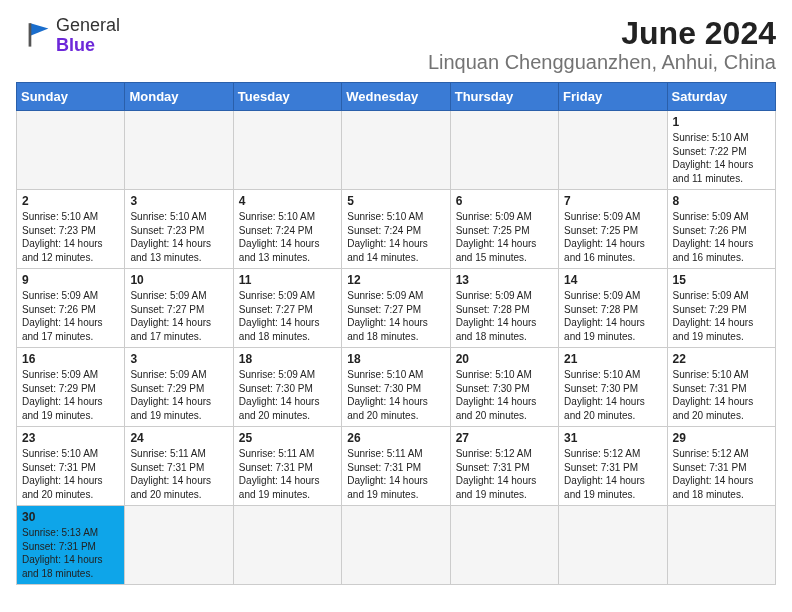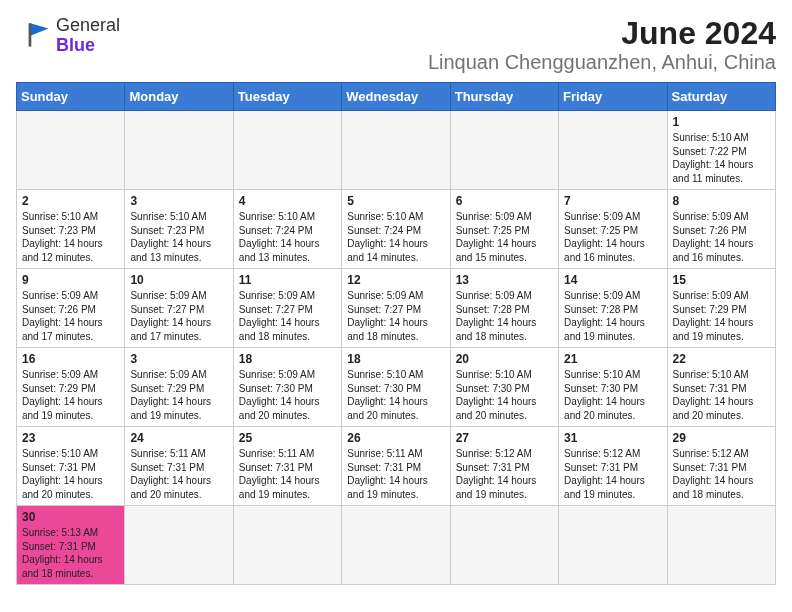--- a/index.html
+++ b/index.html
@@ -69,21 +69,21 @@
       width: calc(100% / 7);
       min-height: 80px;
       font-size: 10.5px;
       color: #222;
       background: #fff;
     }
     .calendar td.empty {
       background: #f5f5f5;
     }
     .calendar td.last-row {
-      background: #ec4899;
+      background: #0ea5e9;
     }
     .day-number {
       font-weight: bold;
       font-size: 12px;
       margin-bottom: 2px;
       display: block;
     }
     .day-info {
       font-size: 10px;
       line-height: 1.35;

